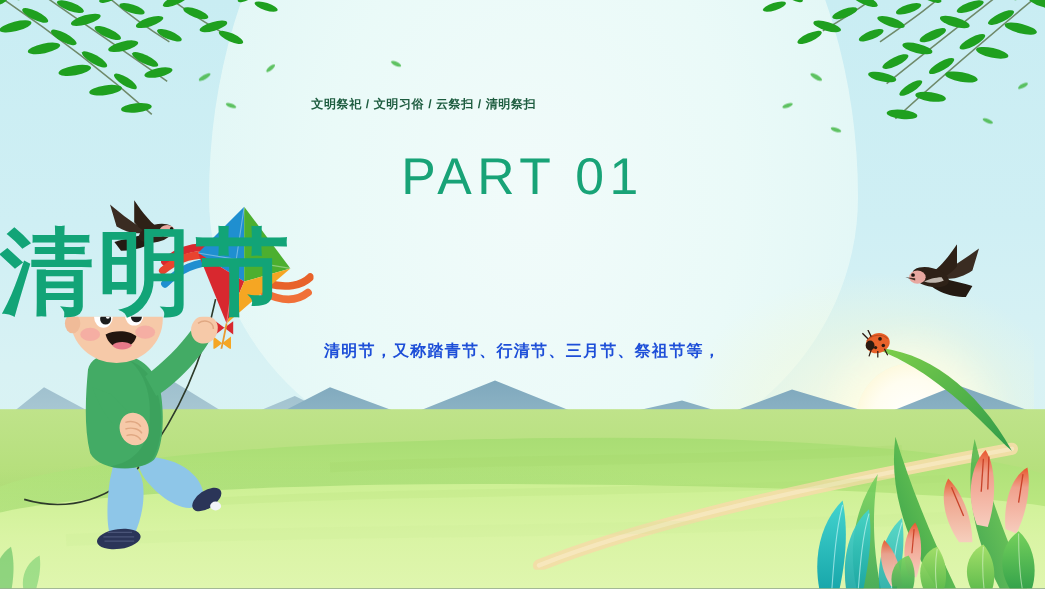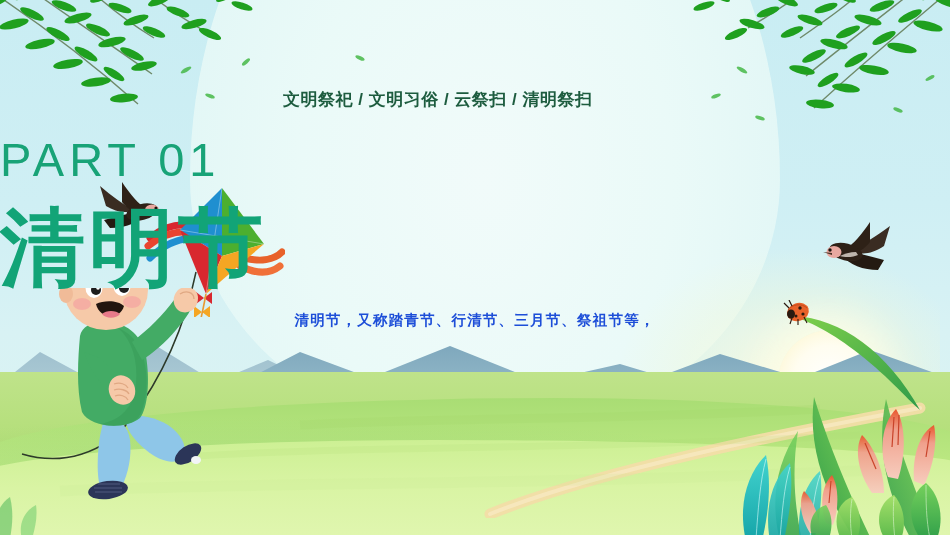--- a/index.html
+++ b/index.html
@@ -55,26 +55,26 @@
   }
   #field-shade{
     position:absolute;left:0;top:406px;width:950px;height:90px;
     background:radial-gradient(ellipse at 30% 100%,rgba(120,190,110,.30) 0%,rgba(120,190,110,0) 62%);
   }
 
   
   #txt{position:absolute;left:0;top:0;width:950px;height:535px;pointer-events:none;}
   #subtitle{
     position:absolute;left:283px;top:87px;width:395px;
-    font-size:17px;font-weight:700;color:#1d5c3f;line-height:1.55;
+    font-size:11px;font-weight:700;color:#1d5c3f;line-height:1.55;
     letter-spacing:.5px;
   }
   #part{
     position:absolute;left:0;right:0;top:136px;
-    text-align:left;font-size:47px;color:#18a377;
+    text-align:center;font-size:47px;color:#18a377;
     letter-spacing:5px;font-weight:400;line-height:1;
   }
   #maintitle{
     position:absolute;left:0;right:0;top:190px;
     text-align:left;font-size:85px;font-weight:700;color:#12a477;
     letter-spacing:4px;line-height:1.08;margin-top:12px;
   }
   #desc{
     position:absolute;left:215px;top:306px;width:520px;
     text-align:center;font-size:14.5px;font-weight:700;color:#1d4ed8;

